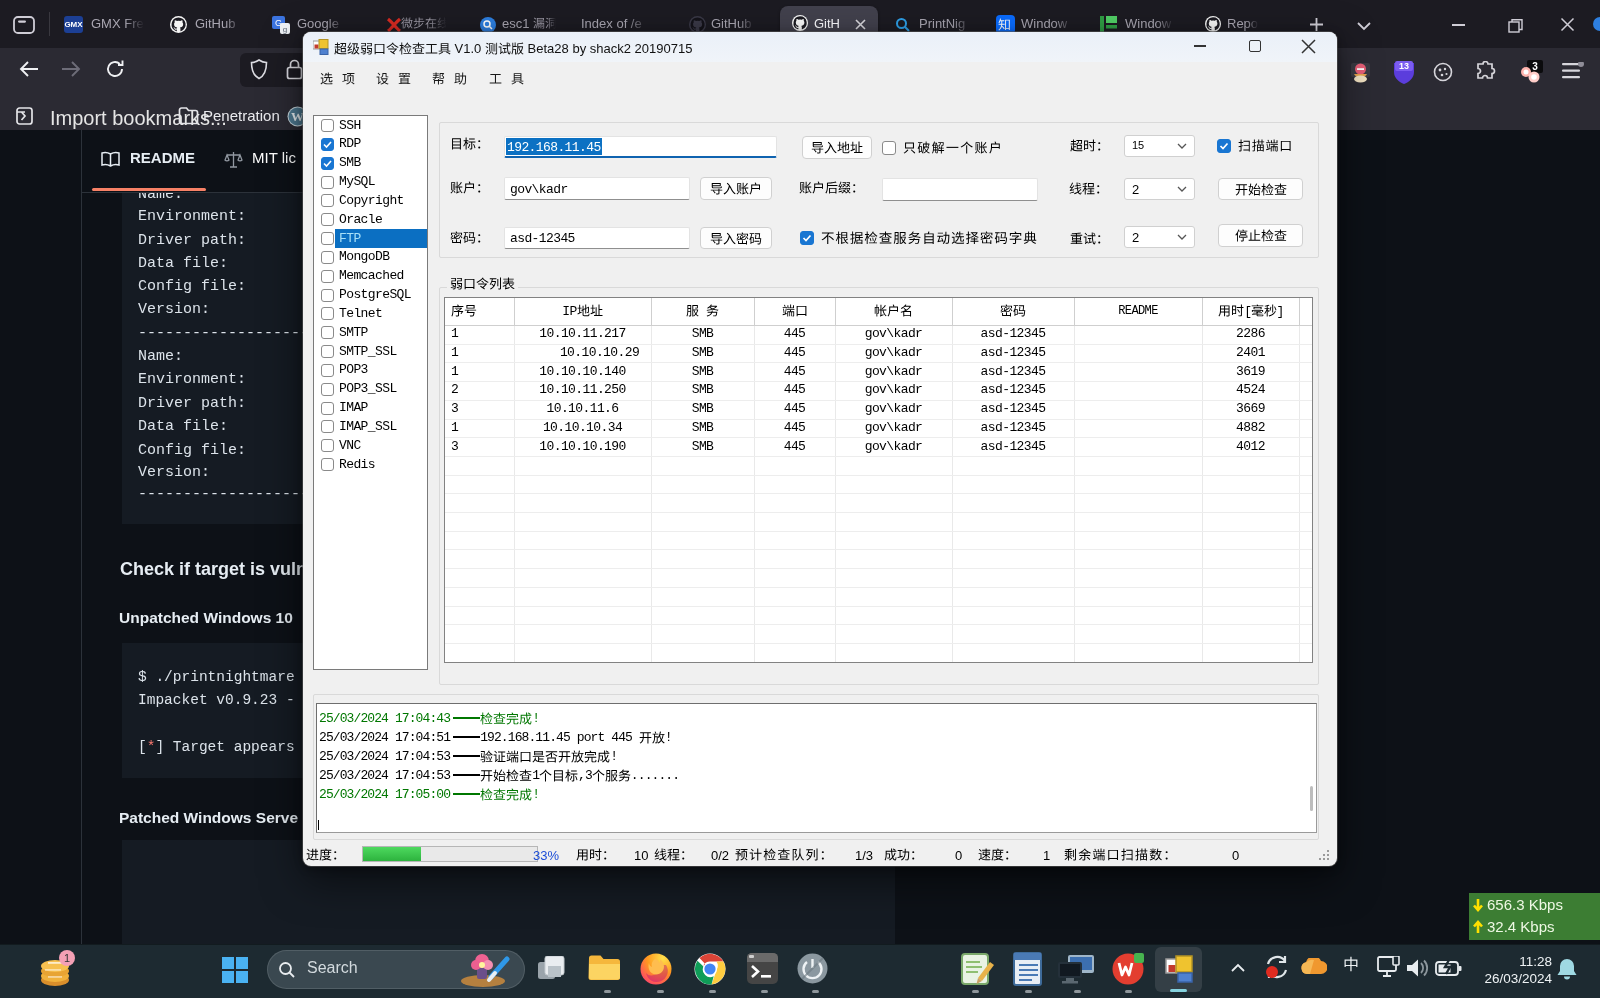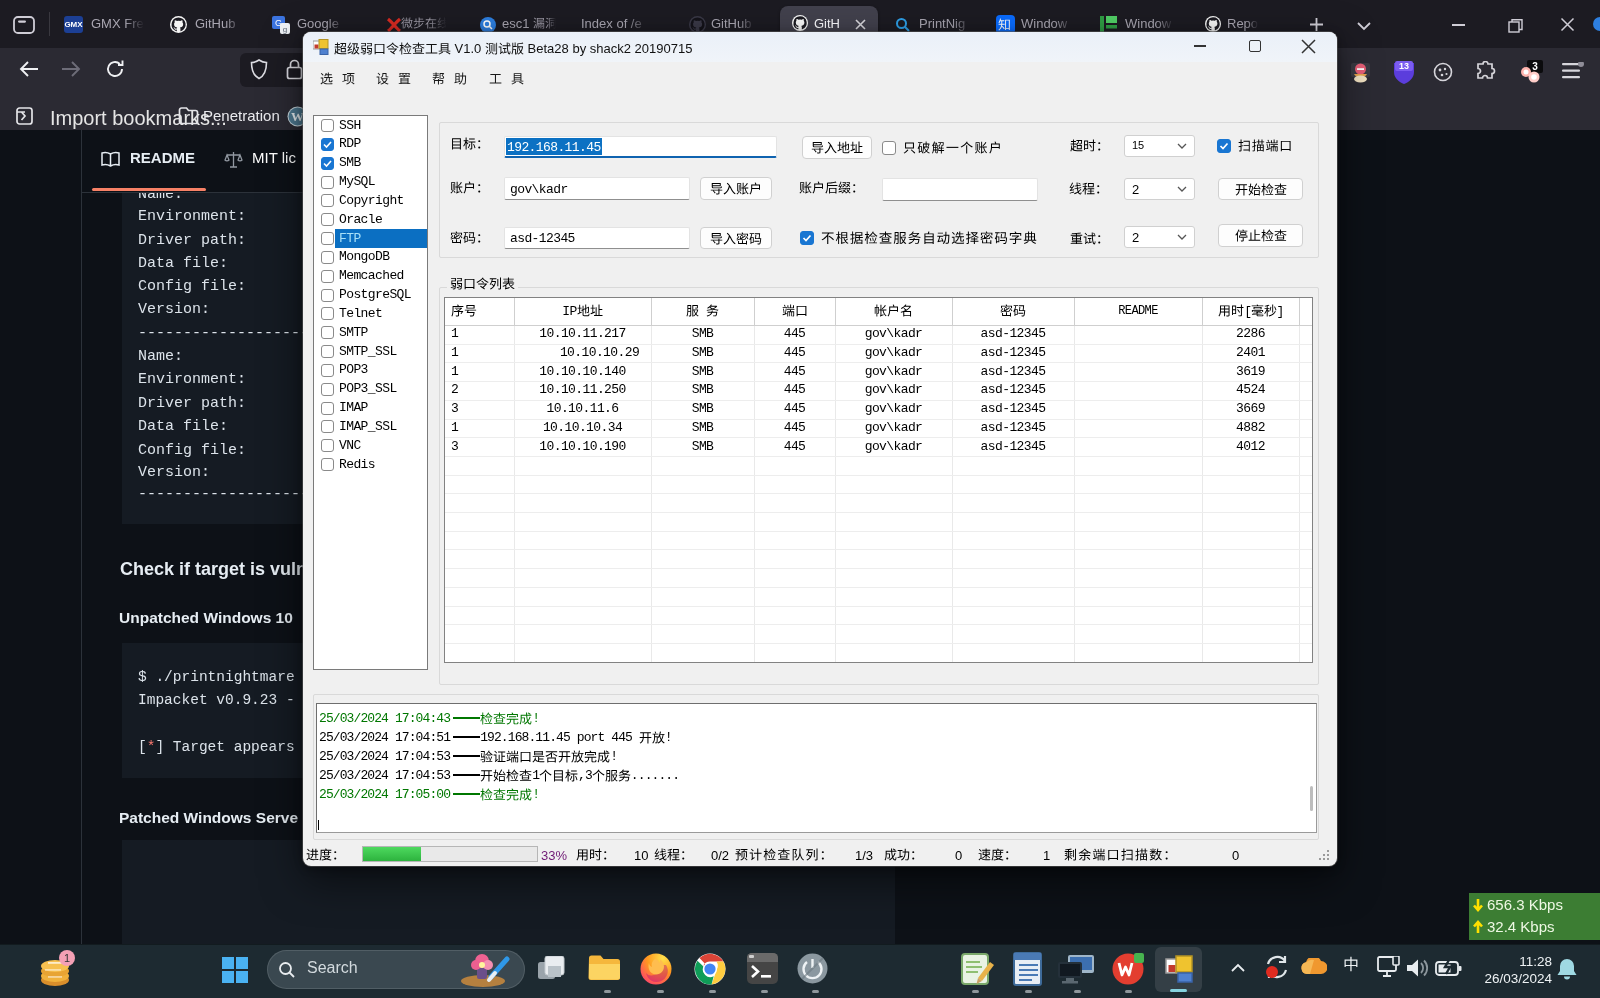--- a/index.html
+++ b/index.html
@@ -741,21 +741,21 @@
       <div class="a" style="left:1007px;top:754px;width:3px;height:25px;background:#bdbdbd;border-radius:2px"></div>
       <div class="a" style="left:3px;top:816px">
         <svg class="cj" width="39" height="13" style="vertical-align:baseline">
           <use href="#u8FDB" transform="translate(0.0,11.44) scale(0.01300,-0.01300)" fill="#000"></use>
           <use href="#u5EA6" transform="translate(13.0,11.44) scale(0.01300,-0.01300)" fill="#000"></use>
           <use href="#uFF1A" transform="translate(26.0,11.44) scale(0.01300,-0.01300)" fill="#000"></use>
         </svg>
       </div>
       <div class="a" style="left:59px;top:814px;width:176px;height:16px;background:#e9e9e9;border:1px solid #b6b6b6"></div>
       <div class="a" style="left:60px;top:815px;width:58px;height:14px;background:linear-gradient(#4ed95f,#2db33e)"></div>
-      <div class="a" style="left:238px;top:816px;font-size:13px;color:#701a75">33%</div>
+      <div class="a" style="left:230px;top:816px;font-size:13px;color:#1d4ed8">33%</div>
       <div class="a" style="left:273px;top:816px">
         <svg class="cj" width="39" height="13" style="vertical-align:baseline">
           <use href="#u7528" transform="translate(0.0,11.44) scale(0.01300,-0.01300)" fill="#000"></use>
           <use href="#u65F6" transform="translate(13.0,11.44) scale(0.01300,-0.01300)" fill="#000"></use>
           <use href="#uFF1A" transform="translate(26.0,11.44) scale(0.01300,-0.01300)" fill="#000"></use>
         </svg>
       </div>
       <div class="a" style="left:331px;top:816px;font-size:13px;color:#000">10</div>
       <div class="a" style="left:351px;top:816px">
         <svg class="cj" width="39" height="13" style="vertical-align:baseline">

